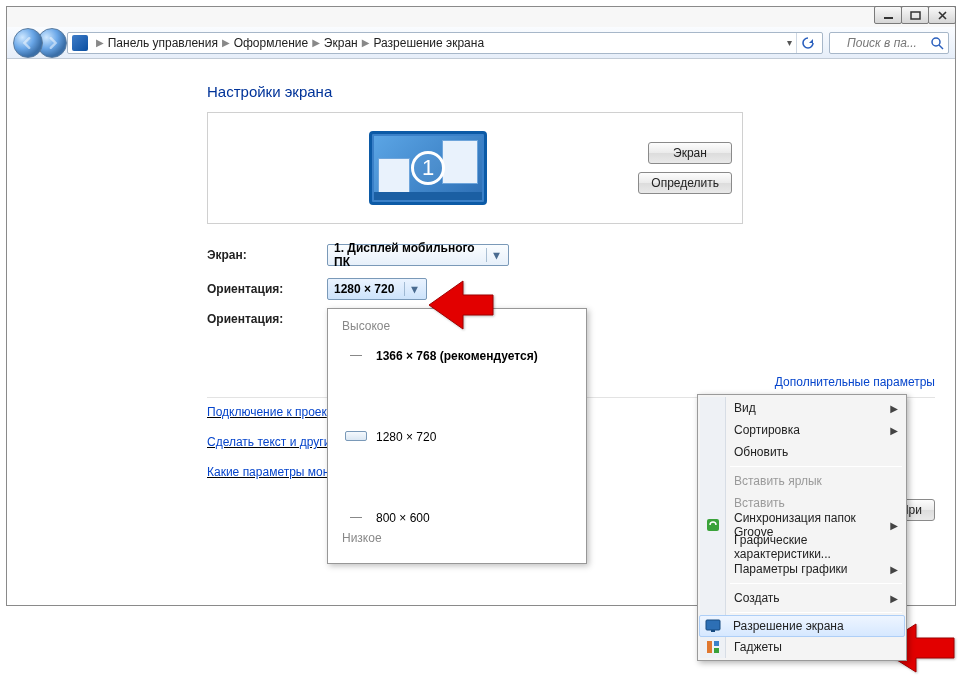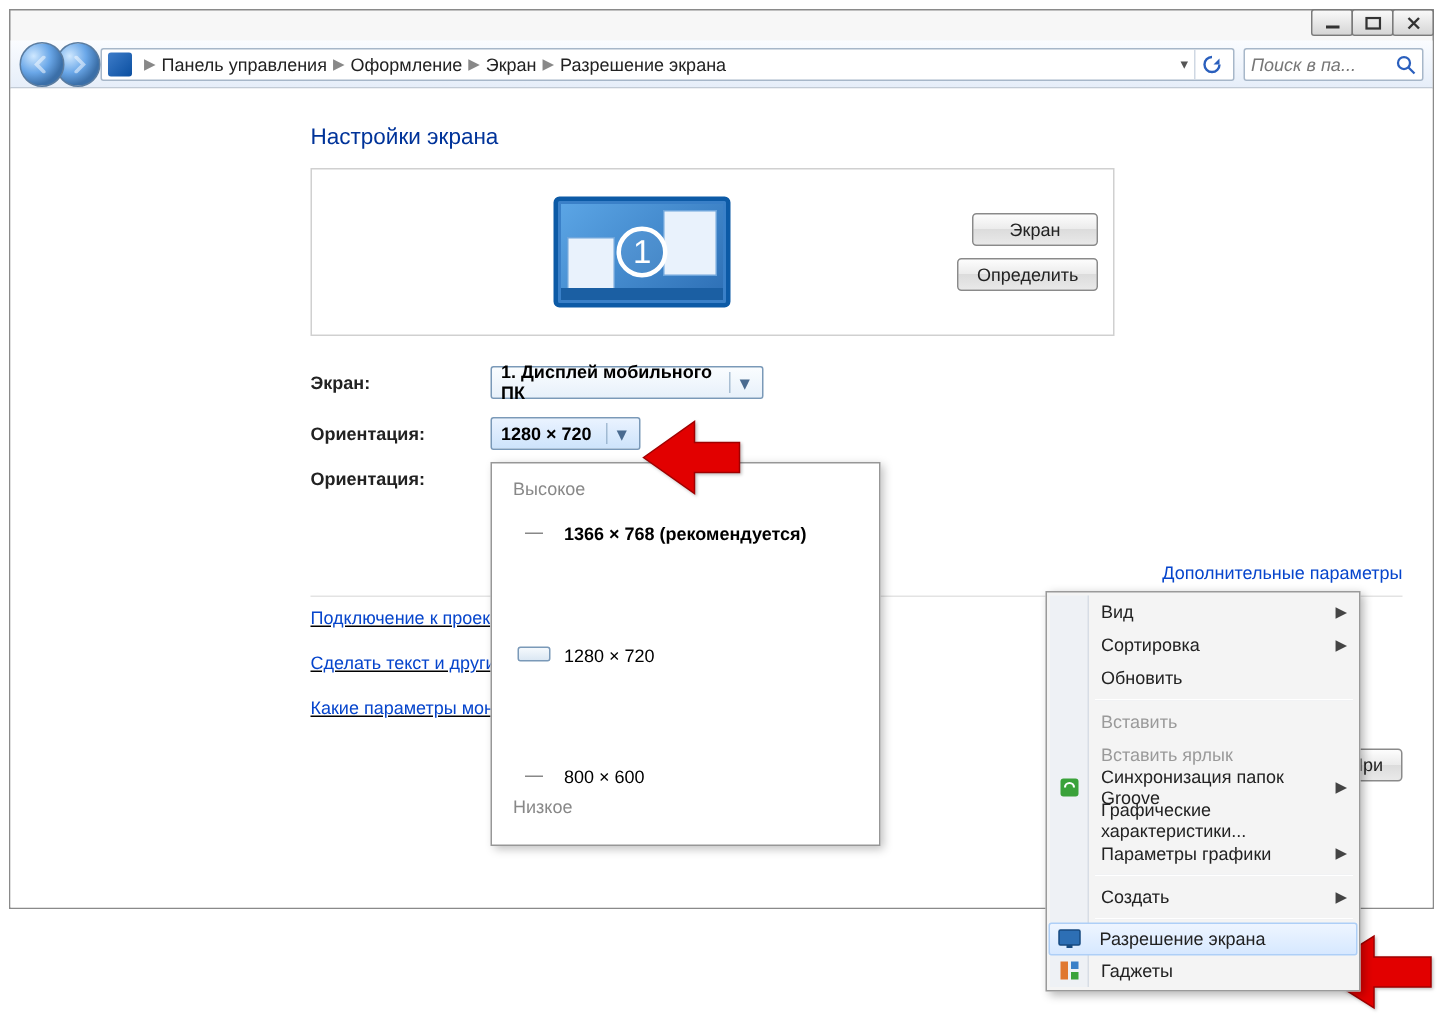--- a/index.html
+++ b/index.html
@@ -39,21 +39,21 @@
   }
   .address .icon-cpl { width: 16px; height: 16px; margin: 0 4px; background: linear-gradient(135deg,#3d7cc9,#0b4fa0); border-radius:2px; position: relative; }
   .address .sep { color: #888; margin: 0 4px; font-size: 10px;}
   .address .crumb { color: #222; white-space: nowrap; }
   .address-right { margin-left:auto; display:flex; align-items:center; padding-right:4px; gap:4px;}
   .refresh-btn { width:22px; height:20px; border-left:1px solid #cfd8e3; display:flex; align-items:center; justify-content:center;}
   .search {
     width: 120px; height: 22px; border: 1px solid #a7b7c9; background: #fff;
     display: flex; align-items: center; padding: 0 4px; color: #777; font-style: italic; border-radius: 2px;
   }
-  .search span { flex:1; overflow:hidden; white-space:nowrap; text-overflow: ellipsis;}
+  .search span { flex:1; overflow:hidden; white-space:nowrap; text-overflow: ellipsis; text-align: center;}
   .search svg { width:14px; height:14px; color:#2a5fbd; flex-shrink:0;}
   
   .content {
     position: absolute; top: 52px; left:0; right:0; bottom:0;
     background: #fff;
   }
   .page-title {
     color: #003399; font-size: 15px; margin: 24px 0 12px 200px;
   }
   
@@ -299,24 +299,24 @@
     </div>
   <div class="ctx-item">
       <span>Сортировка</span>
       <span class="sub-arrow">▶</span>
     </div>
   <div class="ctx-item">
       <span>Обновить</span>
     </div>
   <div class="ctx-sep"></div>
   <div class="ctx-item disabled">
+      <span>Вставить ярлык</span>
+    </div>
+  <div class="ctx-item disabled">
       <span>Вставить</span>
-    </div>
-  <div class="ctx-item disabled">
-      <span>Вставить ярлык</span>
     </div>
   <div class="ctx-item">
     <span class="ico">
         <svg width="14" height="14">
           <rect x="1" y="1" width="12" height="12" fill="#3aa23a" rx="2"></rect>
           <path d="M4 7 A3 3 0 1 1 10 7" fill="none" stroke="#fff" stroke-width="1.4"></path>
         </svg>
       </span>
     <span>Синхронизация папок Groove</span>
       <span class="sub-arrow">▶</span>

